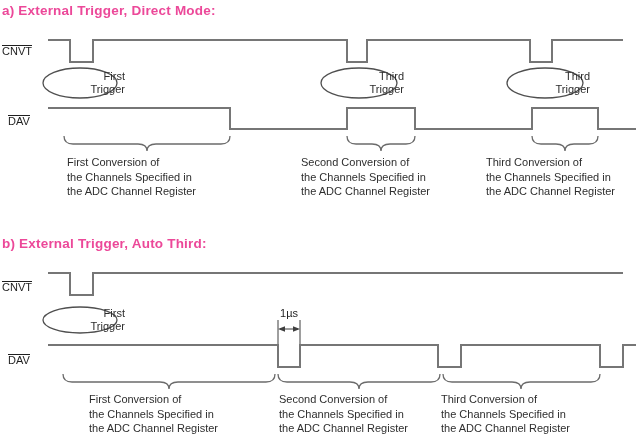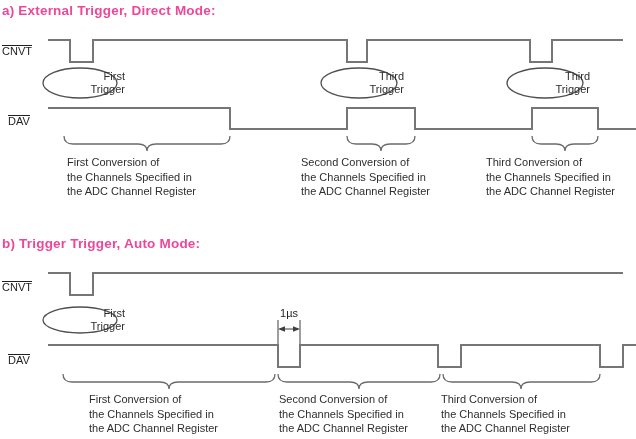--- a/index.html
+++ b/index.html
@@ -79,21 +79,21 @@
     <div>Second Conversion of</div>
     <div>the Channels Specified in</div>
     <div>the ADC Channel Register</div>
   </div>
   <div class="abs conv-text" style="left:486px;top:155px;">
     <div>Third Conversion of</div>
     <div>the Channels Specified in</div>
     <div>the ADC Channel Register</div>
   </div>
 
-  <div class="abs diagram-title" style="left:2px;top:236px;">b) Trigger Trigger, Auto Mode:</div>
+  <div class="abs diagram-title" style="left:2px;top:236px;">b) External Trigger, Auto Third:</div>
 
   <div class="abs" style="left:2px;top:277px;">
     <span class="sig-label">CNVT</span>
   </div>
 
   <div class="abs" style="left:8px;top:350px;">
     <span class="sig-label">DAV</span>
   </div>
 
   <div class="abs trig-text" style="left:35px;top:307px;">

